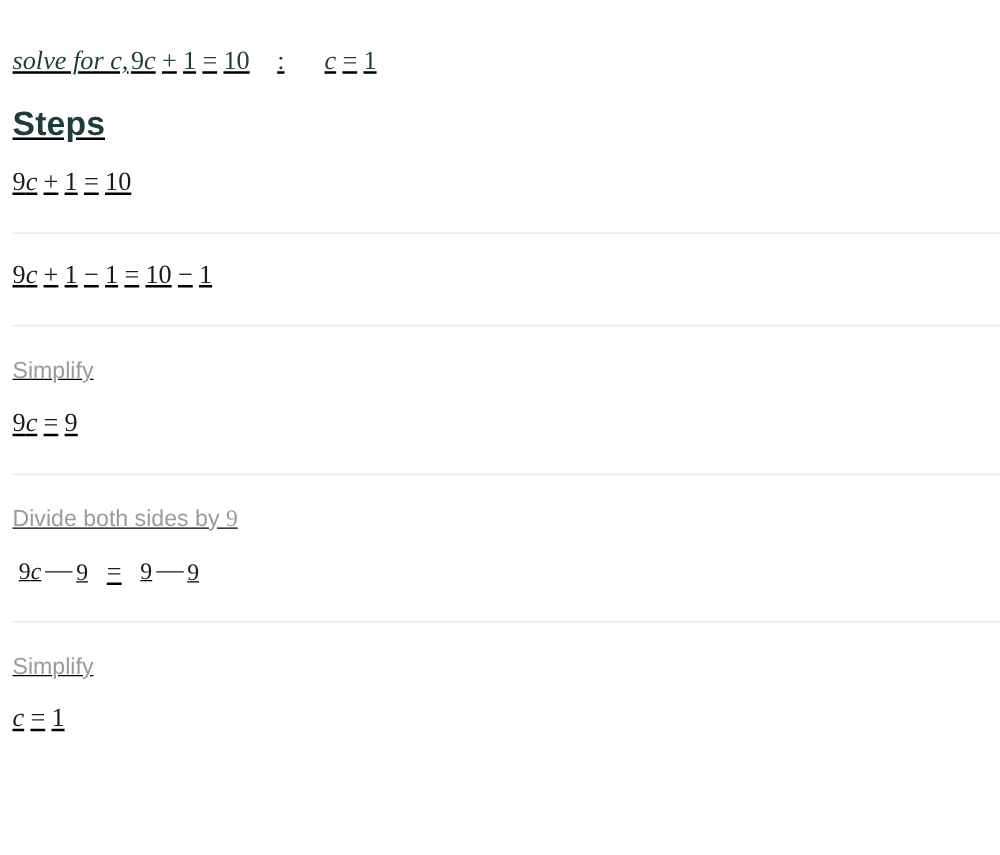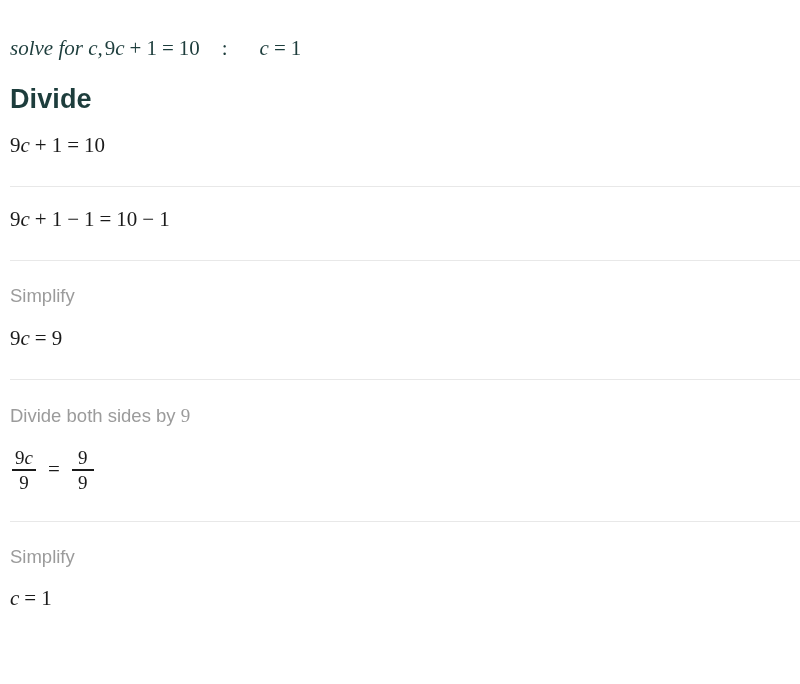--- a/index.html
+++ b/index.html
@@ -15,20 +15,21 @@
     overflow: hidden;
   }
 
   .page {
     width: 800px;
     height: 684px;
     position: relative;
     background: #ffffff;
     box-sizing: border-box;
     padding: 0;
+    text-decoration: underline;
   }
 
   
   .query-line {
     color: #1d3d3c;
     font-family: "Liberation Serif", "DejaVu Serif", serif;
     font-size: 21px;
     line-height: 1;
     padding: 38px 0 0 10px;
     white-space: nowrap;
@@ -111,21 +112,20 @@
     background: #e8e8e8;
     margin: 0 0 0 10px;
     width: 790px;
   }
   .gap-after-math { height: 30px; }
   .gap-after-math-sm { height: 28px; }
 
   
   .frac {
     display: inline-flex;
-    flex-direction: column;
     align-items: center;
     vertical-align: middle;
     font-family: "Liberation Serif", "DejaVu Serif", serif;
     font-size: 19px;
     line-height: 1.12;
     margin: 0 2px;
   }
   .frac .num {
     padding: 0 3px 1px 3px;
   }
@@ -157,21 +157,21 @@
     <span class="query-prompt">solve for c,</span>
     <span class="query-expr">
       <span class="mn">9</span><span class="mi">c</span><span class="mo">+</span><span class="mn">1</span><span class="mo">=</span><span class="mn">10</span>
     </span>
     <span class="query-sep">:</span>
     <span class="query-answer">
       <span class="mi">c</span><span class="mo">=</span><span class="mn">1</span>
     </span>
   </div>
 
-  <div class="steps-heading">Divide</div>
+  <div class="steps-heading">Steps</div>
 
   <div class="step">
     <div class="step-math">
       <span class="mn">9</span>
         <span class="mi">c</span>
         <span class="mo">+</span>
         <span class="mn">1</span>
         <span class="mo">=</span>
         <span class="mn">10</span>
     </div>

